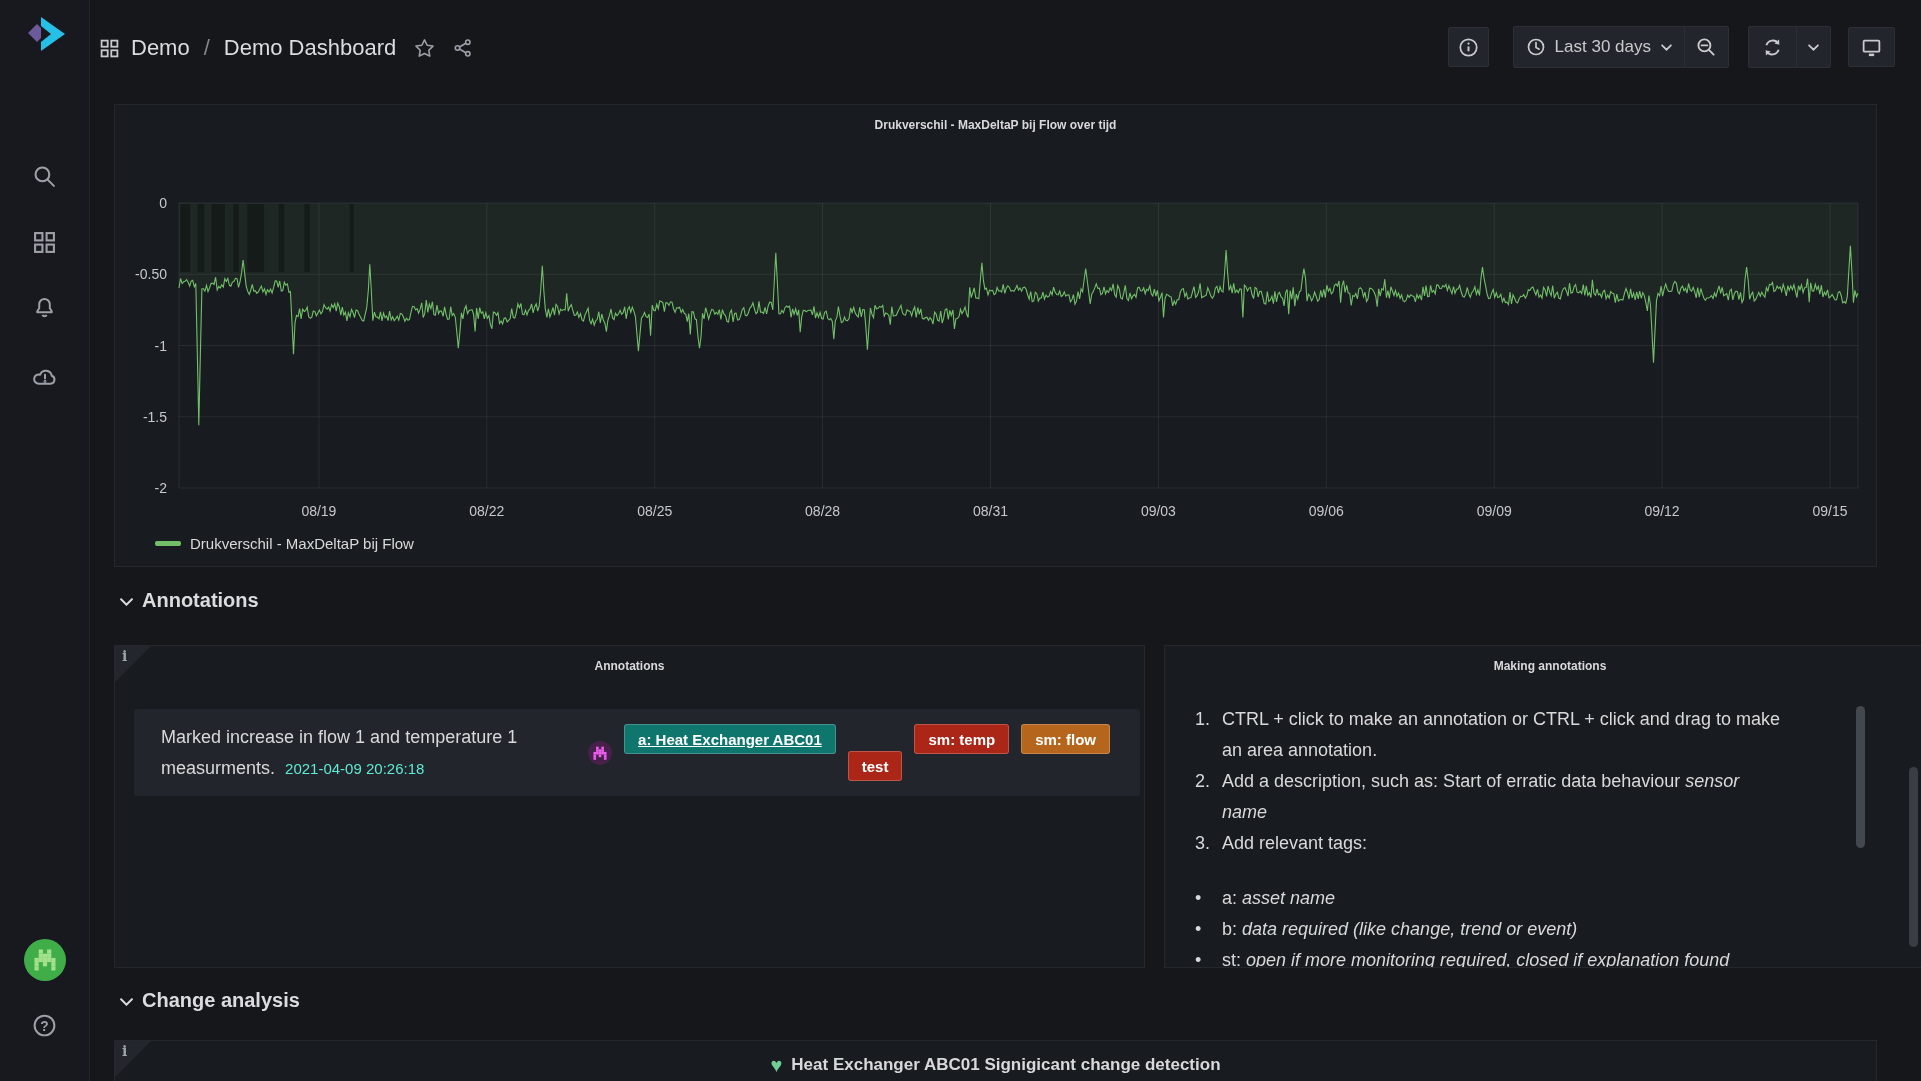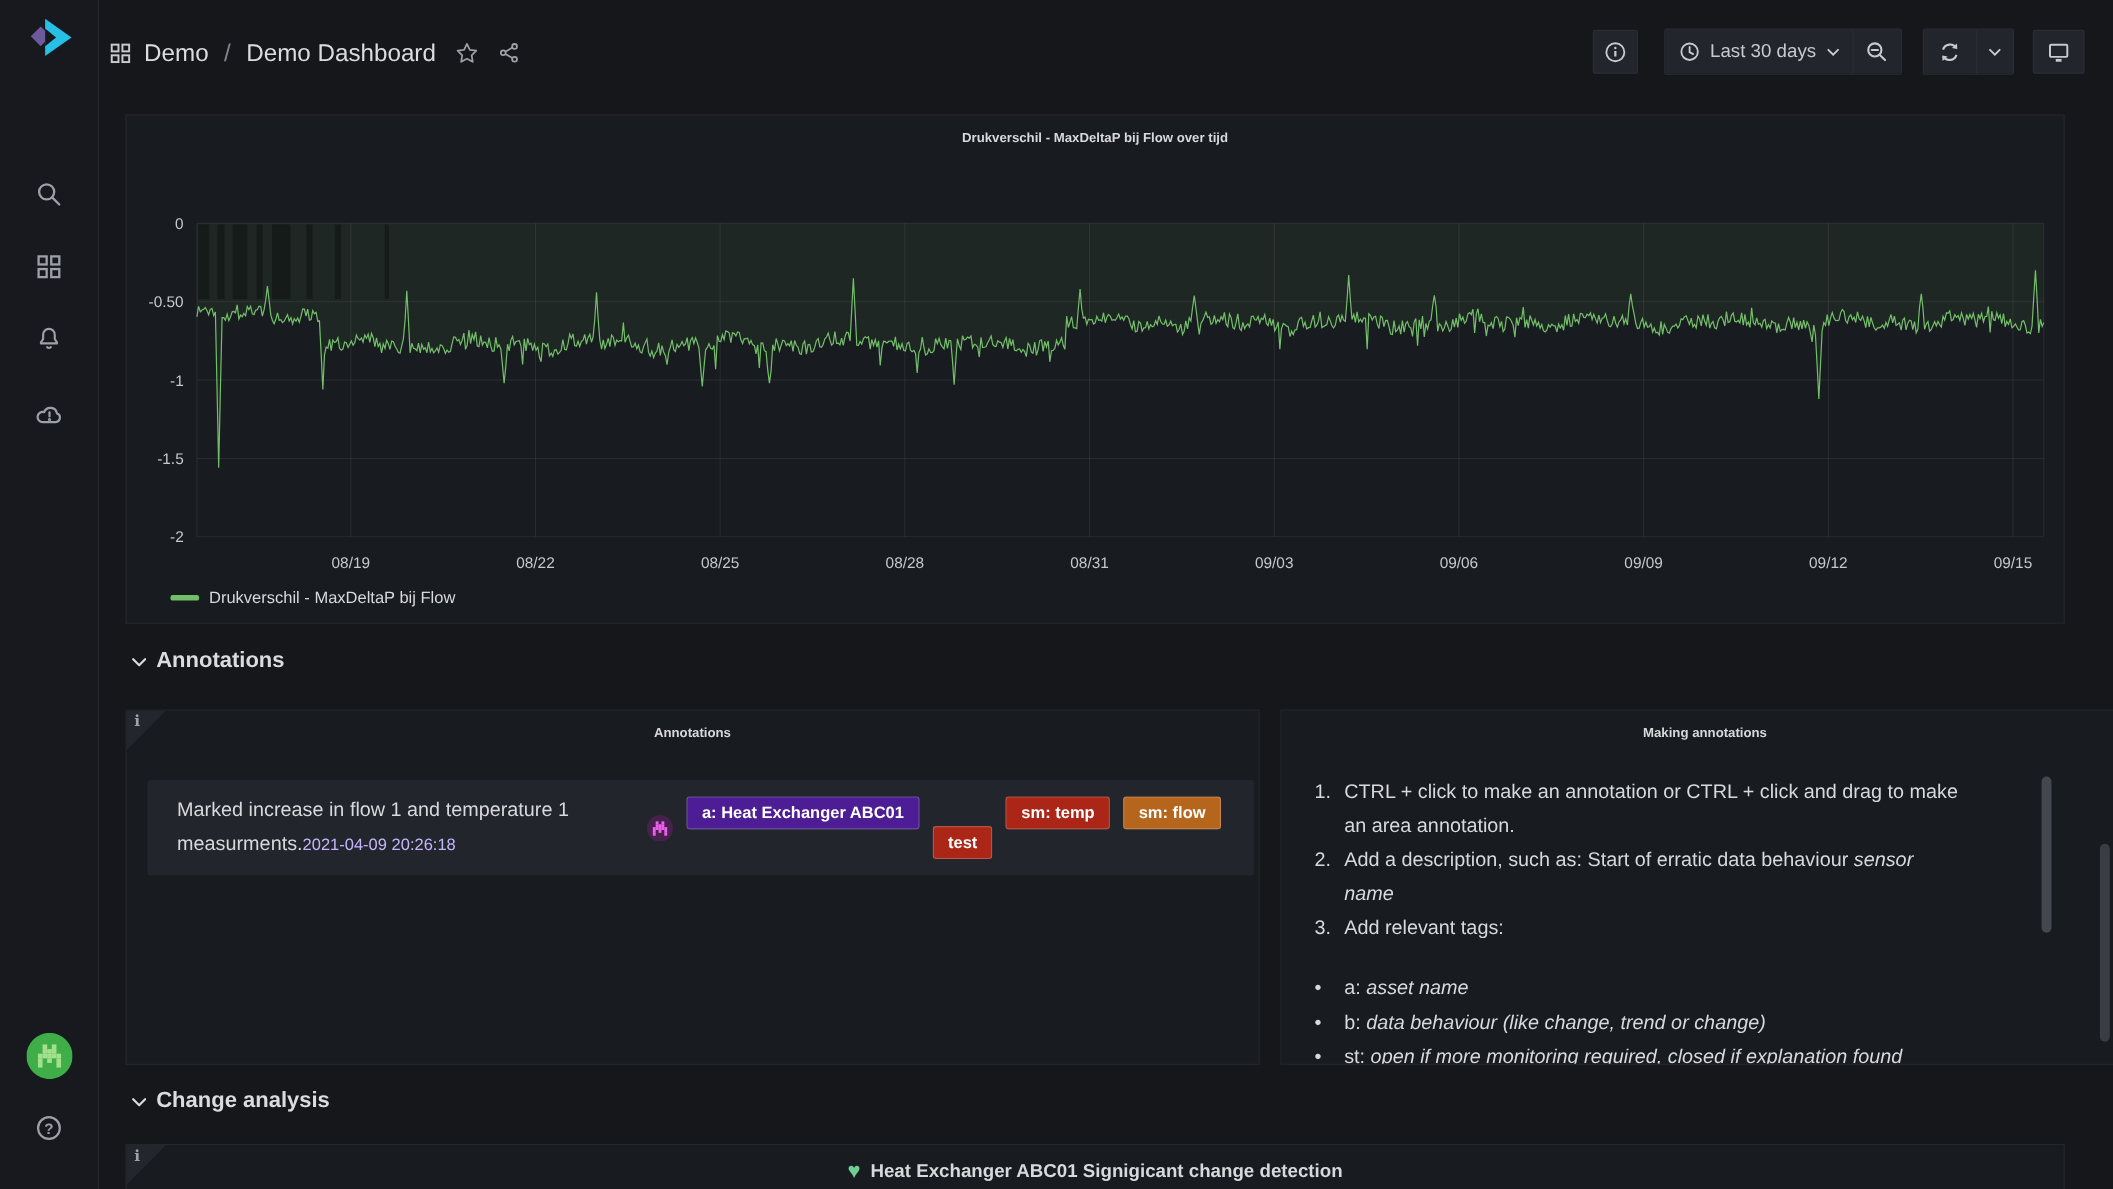--- a/index.html
+++ b/index.html
@@ -39,21 +39,21 @@
   .legend-label{font-size:15px;color:#d8d9da}
 
   .section-head{position:absolute;display:flex;align-items:center;gap:9px;font-size:20px;font-weight:700;color:#dcdcde;cursor:pointer}
   #sec-annotations{left:120px;top:589px}
   #sec-change{left:120px;top:989px}
   .section-head svg{margin-top:3px}
 
   #ann-panel{left:114px;top:645px;width:1031px;height:323px}
   .ann-card{position:absolute;left:19px;top:63px;width:1006px;height:87px;background:#22252b;border-radius:3px;display:flex;align-items:center;padding:0 30px 0 27px}
   .ann-text{font-size:18px;line-height:31px;color:#d8d9da;width:432px}
-  .ann-time{font-size:15px;color:#c4b5fd;margin-left:0;white-space:nowrap}
+  .ann-time{font-size:15px;color:#5eead4;margin-left:10px;white-space:nowrap}
   .ann-right{margin-left:auto;display:flex;align-items:center;gap:12px}
   .tag{height:30px;display:inline-flex;align-items:center;padding:0 13px;border-radius:3px;font-size:15px;font-weight:700;color:#fff;border:1px solid rgba(255,255,255,0.22);cursor:pointer;white-space:nowrap}
 
   #mk-panel{left:1164px;top:645px;width:772px;height:323px}
   .mk-body{position:absolute;left:30px;top:58px;width:628px}
   .mk-item{display:flex;font-size:18px;line-height:31px;color:#d8d9da}
   .mk-num{width:27px;flex:none}
   .mk-dot{width:27px;flex:none;text-align:left}
   .mk-tx{flex:1}
   .it{font-style:italic}
@@ -294,21 +294,21 @@
             <rect x="12.2" y="10" width="2.4" height="2.4"></rect>
             <rect x="14.6" y="10" width="2.4" height="2.4"></rect>
           <rect x="5" y="12.4" width="2.4" height="2.4"></rect>
             <rect x="9.8" y="12.4" width="2.4" height="2.4"></rect>
             <rect x="14.6" y="12.4" width="2.4" height="2.4"></rect>
           <rect x="5" y="14.8" width="2.4" height="2.4"></rect>
             <rect x="14.6" y="14.8" width="2.4" height="2.4"></rect>
         </g>
       </svg>
       <div style="display:flex;gap:12px">
-          <span class="tag" style="background: #4c1d95;">a: Heat Exchanger ABC01</span>
+          <span class="tag" style="background: #0f766e; text-decoration: underline;">a: Heat Exchanger ABC01</span>
           <span class="tag" style="background: rgb(171, 38, 22); margin-top: 27px;">test</span>
           <span class="tag" style="background: rgb(171, 38, 22);">sm: temp</span>
           <span class="tag" style="background: rgb(181, 102, 28);">sm: flow</span>
         </div>
     </div>
   </div>
 </section>
 
 <section class="panel" id="mk-panel">
   <div class="panel-title">Making annotations</div>
@@ -338,21 +338,21 @@
     <div id="mk-bullets">
         <div class="mk-item">
           <span class="mk-dot">•</span>
           <div class="mk-tx">
             <div class="mk-line"><span>a: </span><span class="it">asset name</span></div>
           </div>
         </div>
         <div class="mk-item">
           <span class="mk-dot">•</span>
           <div class="mk-tx">
-            <div class="mk-line"><span>b: </span><span class="it">data behaviour (like change, trend or change)</span></div>
+            <div class="mk-line"><span>b: </span><span class="it">data required (like change, trend or event)</span></div>
           </div>
         </div>
         <div class="mk-item">
           <span class="mk-dot">•</span>
           <div class="mk-tx">
             <div class="mk-line"><span>st: </span><span class="it">open if more monitoring required, closed if explanation found</span></div>
           </div>
         </div>
       </div>
   </div>

